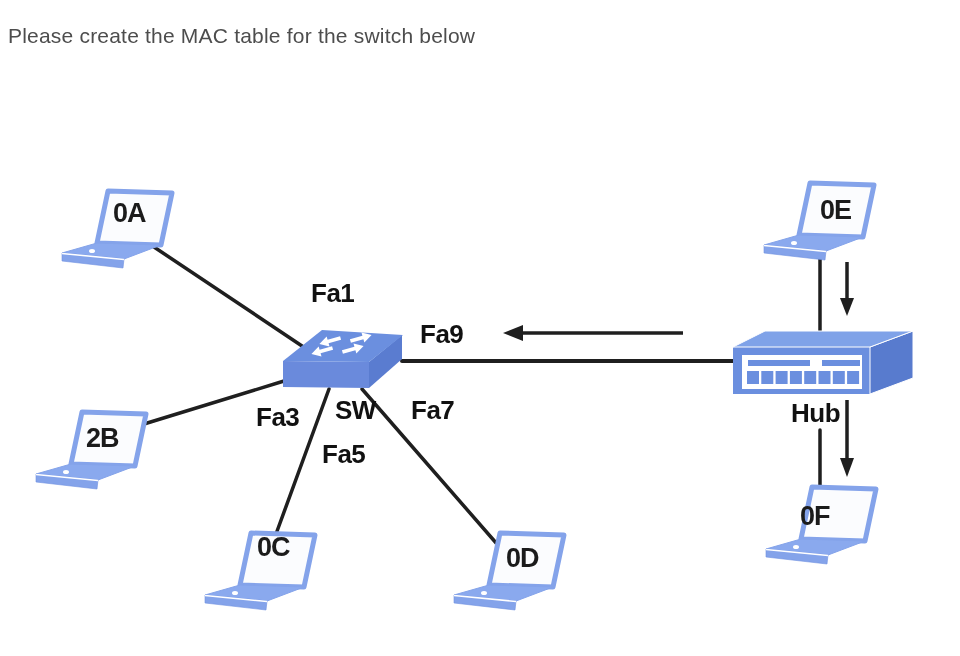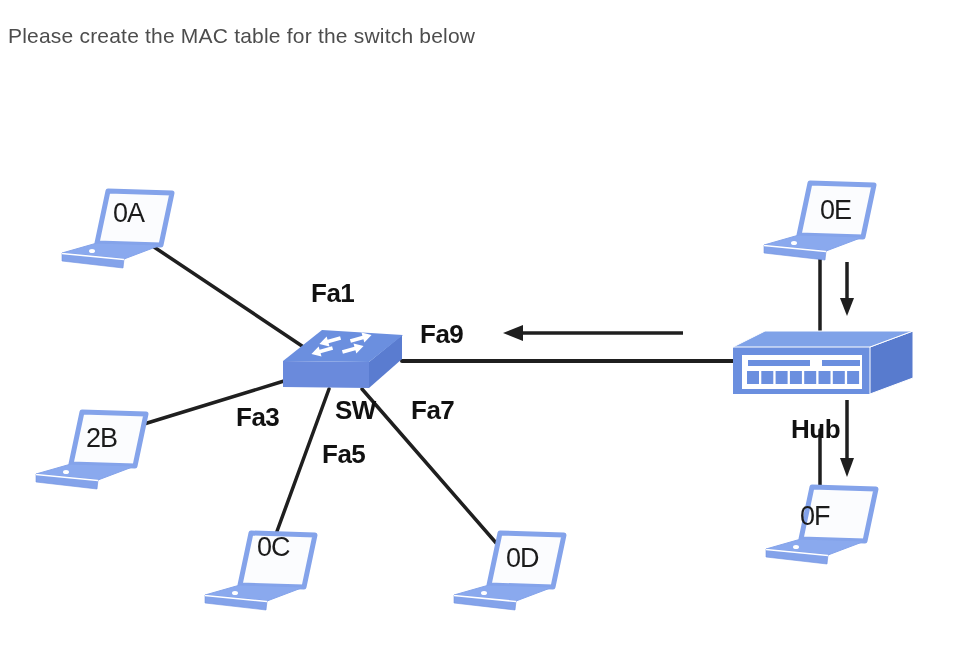--- a/index.html
+++ b/index.html
@@ -20,21 +20,21 @@
     letter-spacing: 0.2px;
   }
   .diagram-svg {
     position: absolute;
     left: 0;
     top: 0;
   }
   .dev-label {
     position: absolute;
     font-size: 27px;
-    font-weight: 400;
+    font-weight: 700;
     color: #1b1b1b;
     letter-spacing: -1px;
     line-height: 1;
     white-space: nowrap;
   }
   .port-label {
     position: absolute;
     font-size: 26px;
     font-weight: 700;
     color: #111111;
@@ -136,19 +136,19 @@
 
   <div class="dev-label" style="left:113px; top:200px">0A</div>
   <div class="dev-label" style="left:86px;  top:425px">2B</div>
   <div class="dev-label" style="left:257px; top:534px">0C</div>
   <div class="dev-label" style="left:506px; top:545px">0D</div>
   <div class="dev-label" style="left:820px; top:197px">0E</div>
   <div class="dev-label" style="left:800px; top:503px">0F</div>
 
   <div class="port-label" style="left:311px; top:280px">Fa1</div>
   <div class="port-label" style="left:420px; top:321px">Fa9</div>
-  <div class="port-label" style="left:236px; top:404px">Fa3</div>
+  <div class="port-label" style="left:256px; top:404px">Fa3</div>
   <div class="port-label" style="left:335px; top:397px">SW</div>
   <div class="port-label" style="left:322px; top:441px">Fa5</div>
   <div class="port-label" style="left:411px; top:397px">Fa7</div>
-  <div class="port-label" style="left:791px; top:416px">Hub</div>
+  <div class="port-label" style="left:791px; top:400px">Hub</div>
 
 </div>
 
 </body></html>

